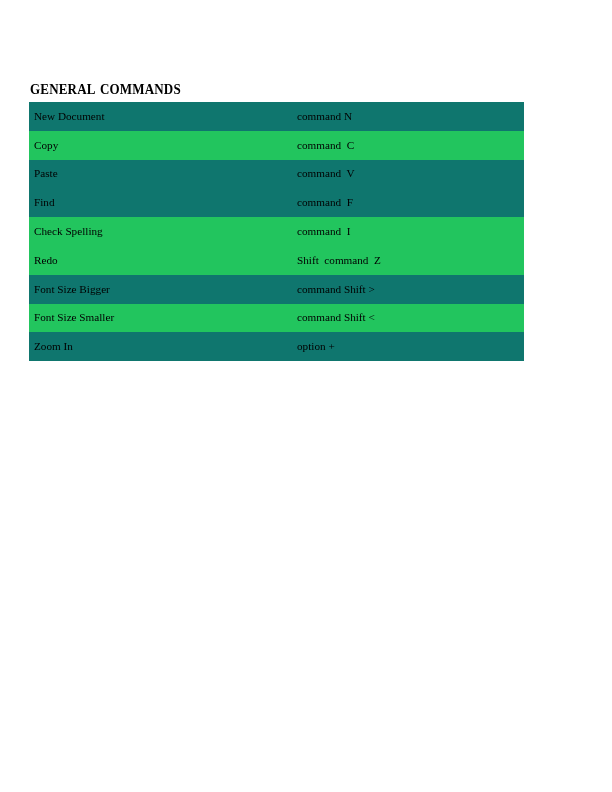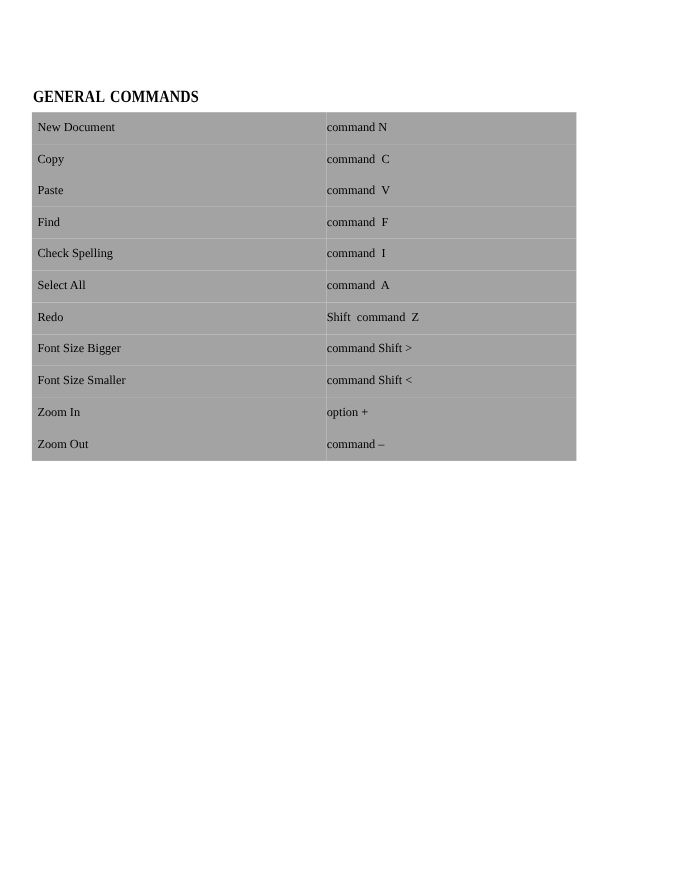--- a/index.html
+++ b/index.html
@@ -52,25 +52,25 @@
     border-collapse: collapse;
     width: 490px;
     table-layout: fixed;
   }
 
   .shortcut-table tr {
     height: 28.8px;
   }
 
   .shortcut-table tr.band-shaded {
-    background: #a3a3a3;
+    background: #0f766e;
   }
 
   .shortcut-table tr.band-plain {
-    background: #a3a3a3;
+    background: #22c55e;
   }
 
   .shortcut-table td {
     padding: 0;
     vertical-align: middle;
     font-size: 11.2px;
     line-height: 13px;
     color: #000000;
     white-space: pre;
   }
@@ -109,42 +109,34 @@
             <td class="col-keys">command  V</td>
           </tr>
           <tr class="band-shaded">
             <td class="col-action">Find</td>
             <td class="col-keys">command  F</td>
           </tr>
           <tr class="band-plain">
             <td class="col-action">Check Spelling</td>
             <td class="col-keys">command  I</td>
           </tr>
-          <tr class="band-shaded">
-            <td class="col-action">Select All</td>
-            <td class="col-keys">command  A</td>
-          </tr>
           <tr class="band-plain">
             <td class="col-action">Redo</td>
             <td class="col-keys">Shift  command  Z</td>
           </tr>
           <tr class="band-shaded">
             <td class="col-action">Font Size Bigger</td>
             <td class="col-keys">command Shift &gt;</td>
           </tr>
           <tr class="band-plain">
             <td class="col-action">Font Size Smaller</td>
             <td class="col-keys">command Shift &lt;</td>
           </tr>
           <tr class="band-shaded">
             <td class="col-action">Zoom In</td>
             <td class="col-keys">option +</td>
           </tr>
-          <tr class="band-plain">
-            <td class="col-action">Zoom Out</td>
-            <td class="col-keys">command –</td>
-          </tr>
         </tbody>
     </table>
 
   </div>
 
 </div>
 
 </body></html>

